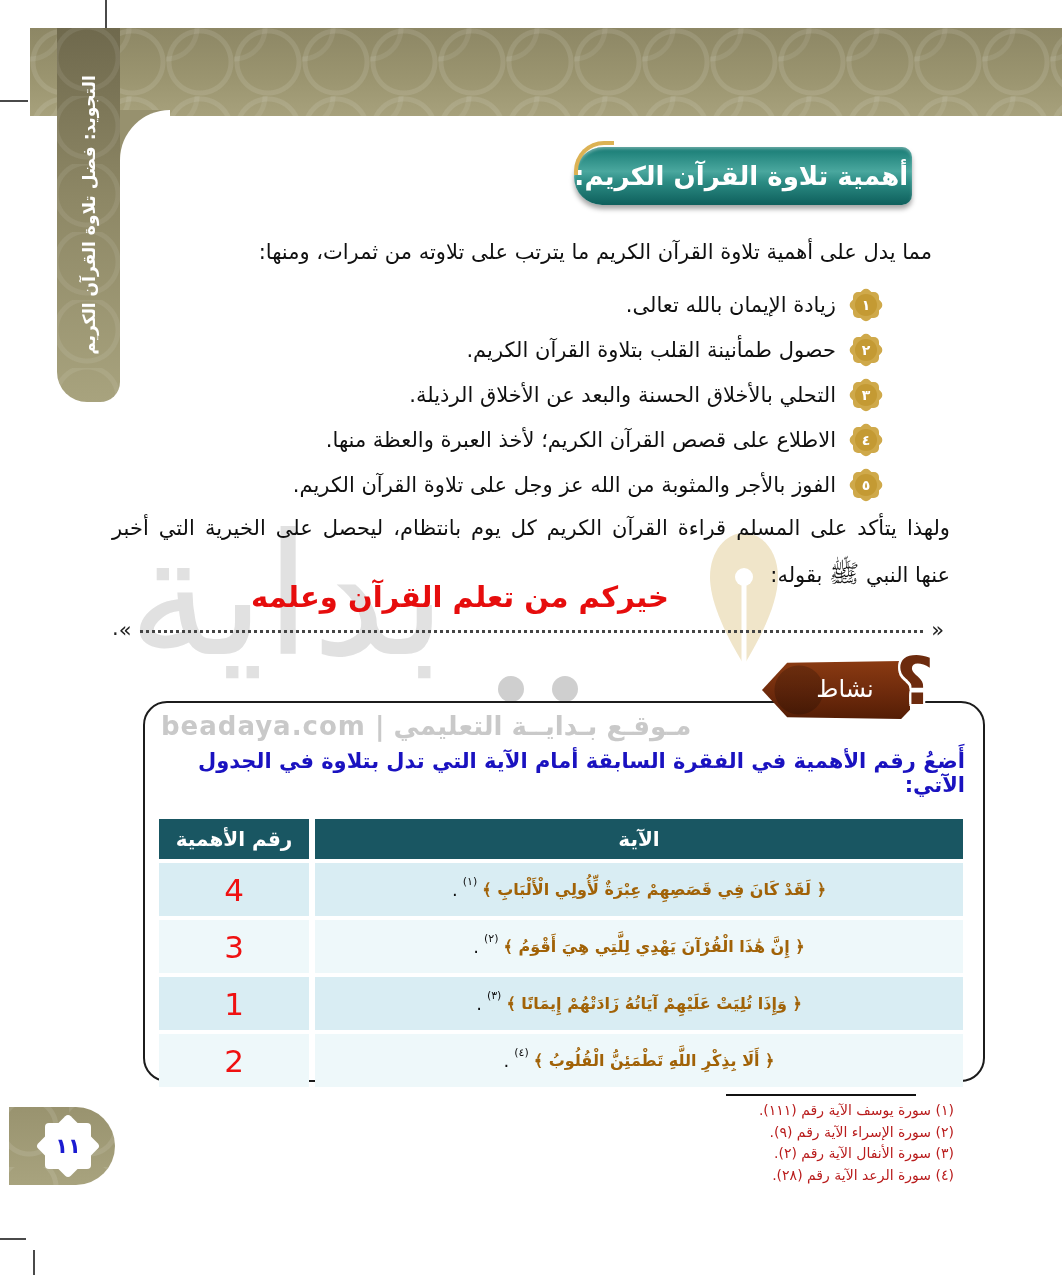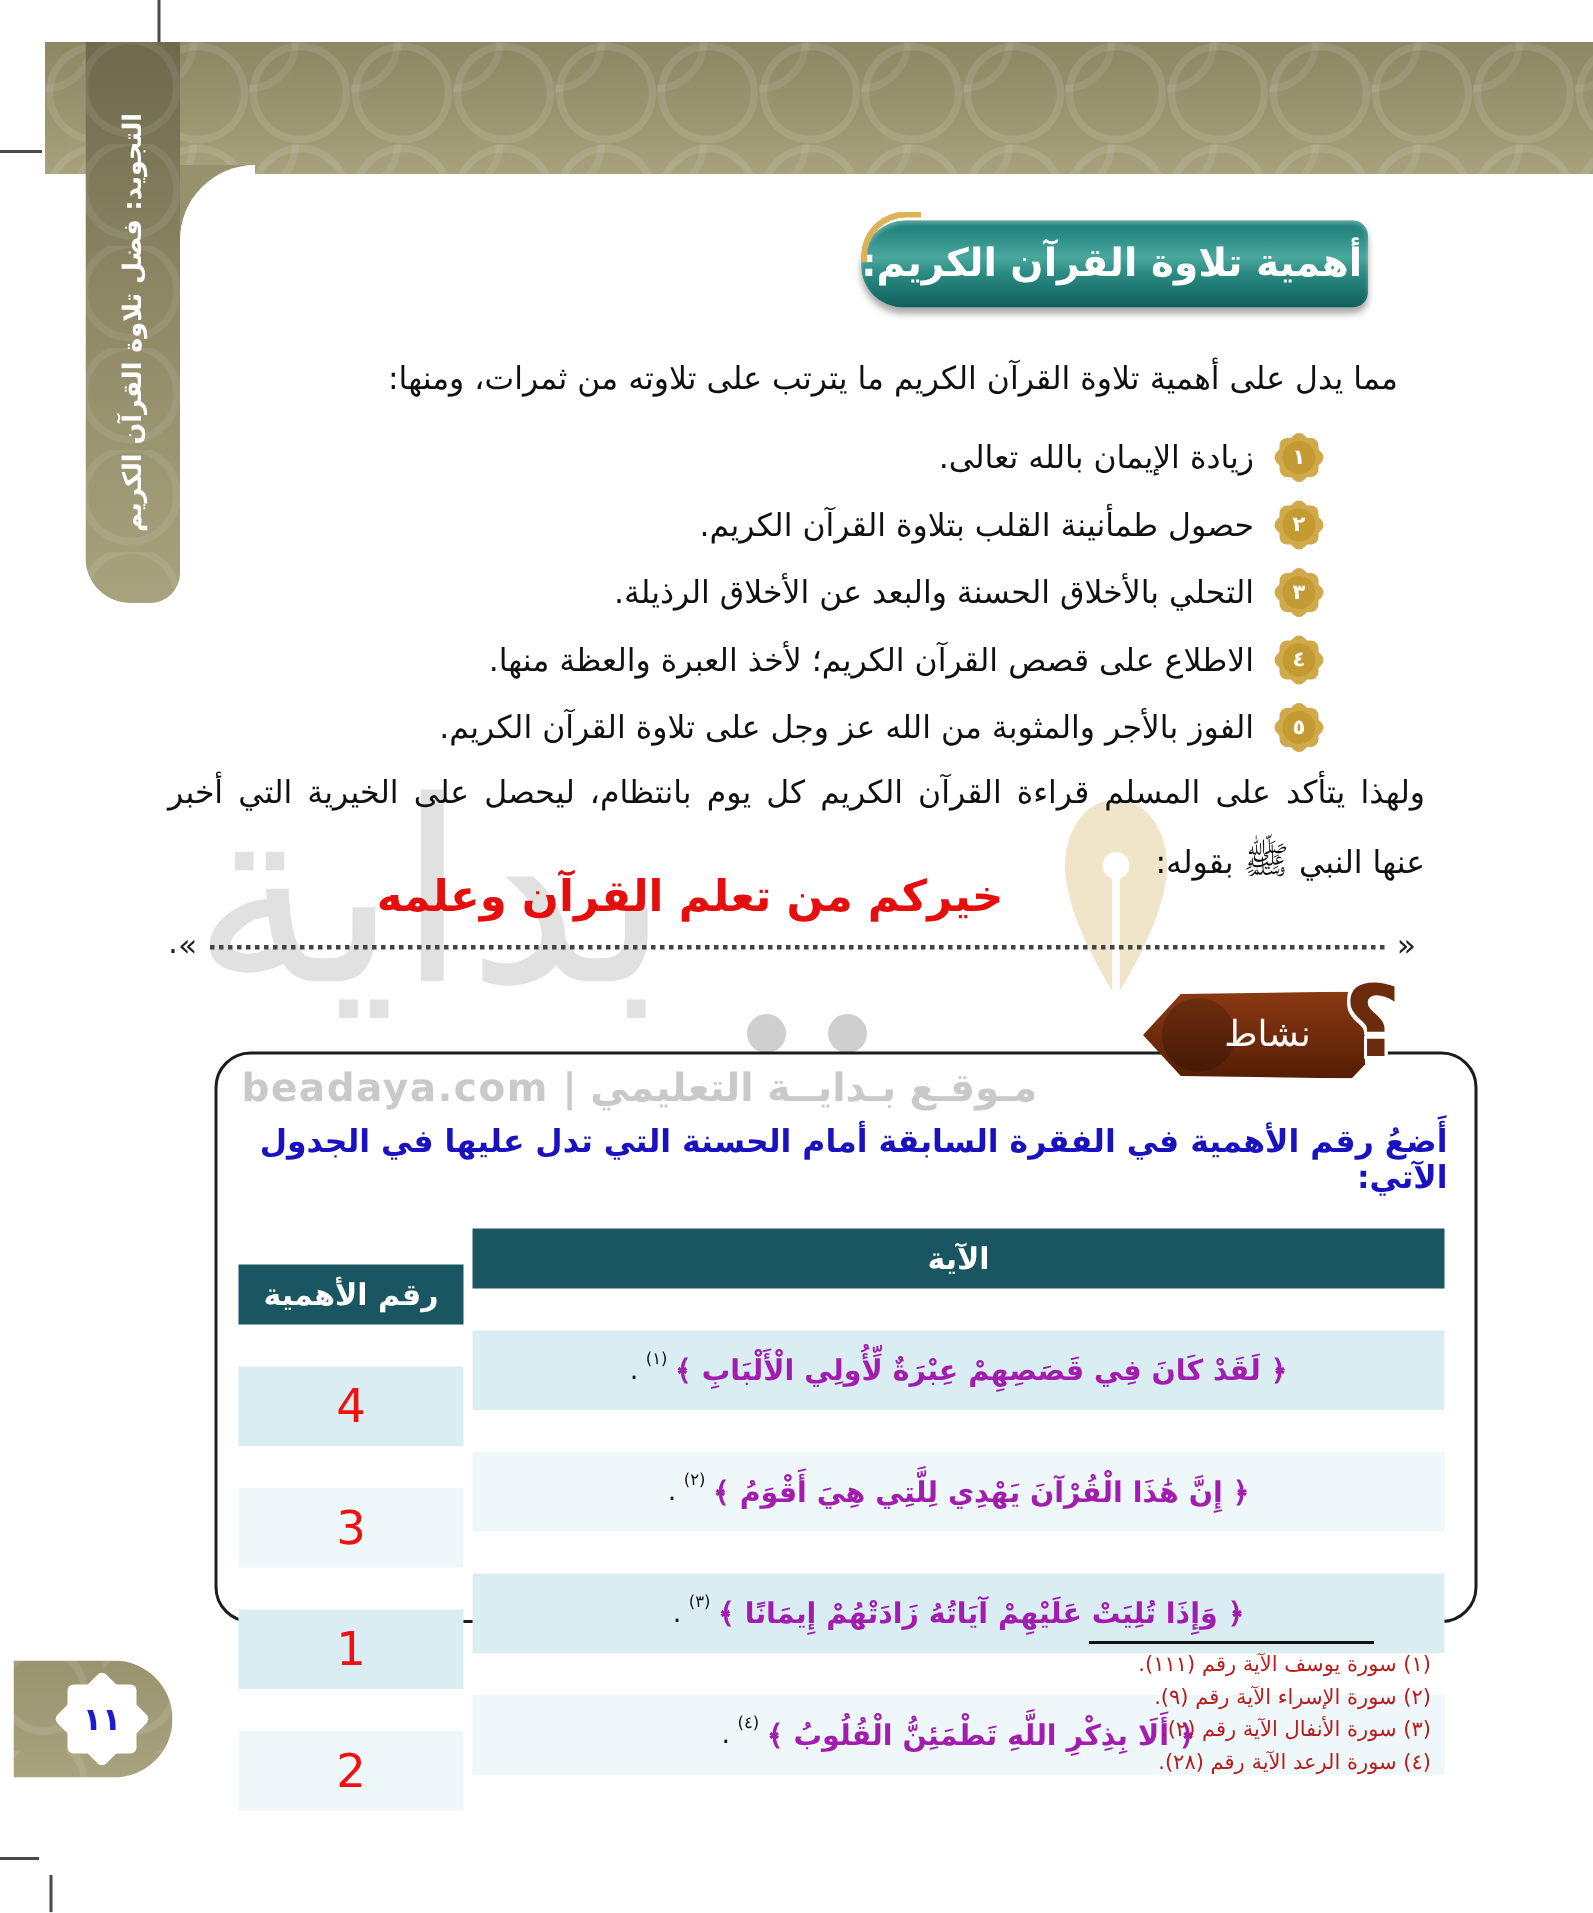--- a/index.html
+++ b/index.html
@@ -80,24 +80,24 @@
                   border:2px solid #1c1c1c; border-radius:24px; z-index:1; }
   .site-line { position:absolute; top:8px; left:16px; direction:rtl; color:#c9c9c9;
                font-size:26px; font-weight:bold; letter-spacing:1px; white-space:nowrap; }
   .instruction { margin:46px 18px 0 18px; text-align:right; direction:rtl;
                  color:#1a12c0; font-size:21px; font-weight:bold; }
   .atable { margin:22px 20px 0 14px; direction:rtl; }
   .trow { display:flex; direction:rtl; gap:6px; margin-bottom:4px; }
   .thead .cell { background:#195662; color:#fff; font-weight:bold; font-size:20px; height:40px; }
   .cell { display:flex; align-items:center; justify-content:center; }
   .cell-verse { flex:1; }
-  .cell-num { flex:0 0 150px;margin-top:24px; }
+  .cell-num { flex:0 0 150px; }
   .r-odd  .cell { background:#d9edf3; height:53px; }
   .r-even .cell { background:#eef8fa; height:53px; }
-  .verse { color:#a21caf; font-size:19px; font-weight:bold; }
+  .verse { color:#a16207; font-size:16px; font-weight:bold; }
   .fn-ref { color:#111; font-size:11px; margin:0 5px; align-self:flex-start; padding-top:12px; }
   .v-period { color:#111; font-size:18px; }
   .answer { color:#ef1111; font-size:31px; font-family:"DejaVu Sans", sans-serif; }
 
   
   .activity-badge { position:absolute; top:657px; right:128px; width:172px; height:64px; z-index:3; }
   .badge-hex { position:absolute; left:0; top:4px; width:148px; height:58px;
                clip-path:polygon(0 50%, 17% 3%, 94% 0, 100% 16%, 100% 84%, 94% 100%, 17% 97%);
                background:
                  radial-gradient(circle 25px at 25% 50%, rgba(0,0,0,.20) 24px, transparent 25px),
@@ -199,21 +199,21 @@
   <div class="hadith">خيركم من تعلم القرآن وعلمه</div>
   <div class="quote-row">
     <span>«</span>
     <span class="quote-dots"></span>
     <span>»</span>
     <span class="quote-period">.</span>
   </div>
 
   <div class="activity-box">
     <div class="site-line">مـوقـع بـدايــة التعليمي | beadaya.com</div>
-    <p class="instruction">أَضعُ رقم الأهمية في الفقرة السابقة أمام الحسنة التي تدل عليها في الجدول الآتي:</p>
+    <p class="instruction">أَضعُ رقم الأهمية في الفقرة السابقة أمام الآية التي تدل بتلاوة في الجدول الآتي:</p>
 
     <div class="atable">
       <div class="trow thead">
         <div class="cell cell-verse">الآية</div>
         <div class="cell cell-num">رقم الأهمية</div>
       </div>
 
       <div class="trow r-odd">
         <div class="cell cell-verse">
           <span class="verse">﴿ لَقَدْ كَانَ فِي قَصَصِهِمْ عِبْرَةٌ لِّأُولِي الْأَلْبَابِ ﴾</span>

